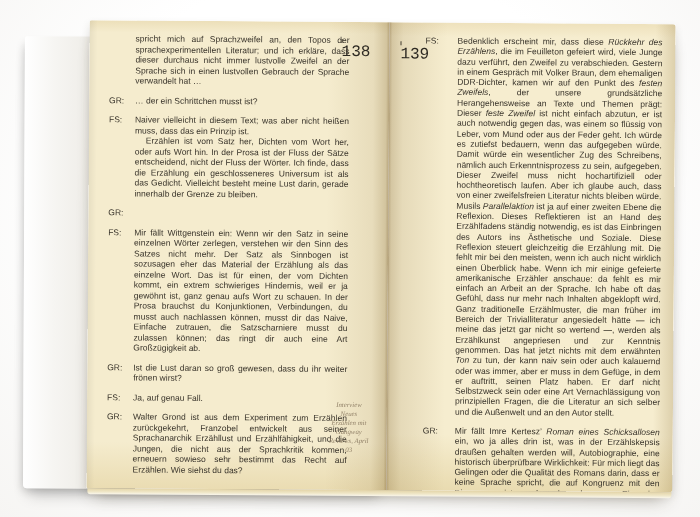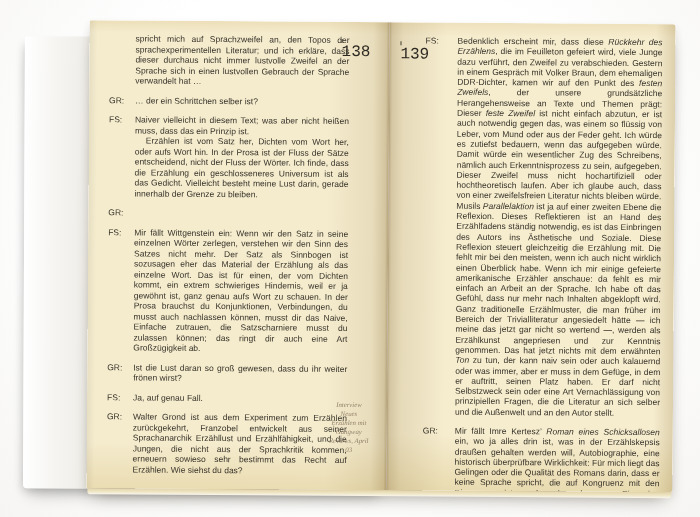--- a/index.html
+++ b/index.html
@@ -92,21 +92,21 @@
         <div class="dialogue" id="dlg-left">
             <div class="entry">
               <div class="speaker"></div>
               <div class="speech">
                 <p>spricht mich auf Sprachzweifel an, den Topos der sprachexperimentellen Literatur; und ich erkläre, dass dieser durchaus nicht immer lustvolle Zweifel an der Sprache sich in einen lustvollen Gebrauch der Sprache verwandelt hat …</p>
               </div>
             </div>
             <div class="entry">
               <div class="speaker">GR:</div>
               <div class="speech">
-                <p>… der ein Schrittchen selber ist?</p>
+                <p>… der ein Schrittchen musst ist?</p>
               </div>
             </div>
             <div class="entry">
               <div class="speaker">FS:</div>
               <div class="speech">
                 <p>Naiver vielleicht in diesem Text; was aber nicht heißen muss, dass das ein Prinzip ist.</p>
                 <p>Erzählen ist vom Satz her, Dichten vom Wort her, oder aufs Wort hin. In der Prosa ist der Fluss der Sätze entscheidend, nicht der Fluss der Wörter. Ich finde, dass die Erzählung ein geschlosseneres Universum ist als das Gedicht. Vielleicht besteht meine Lust darin, gerade innerhalb der Grenze zu bleiben.</p>
               </div>
             </div>
             <div class="entry">

